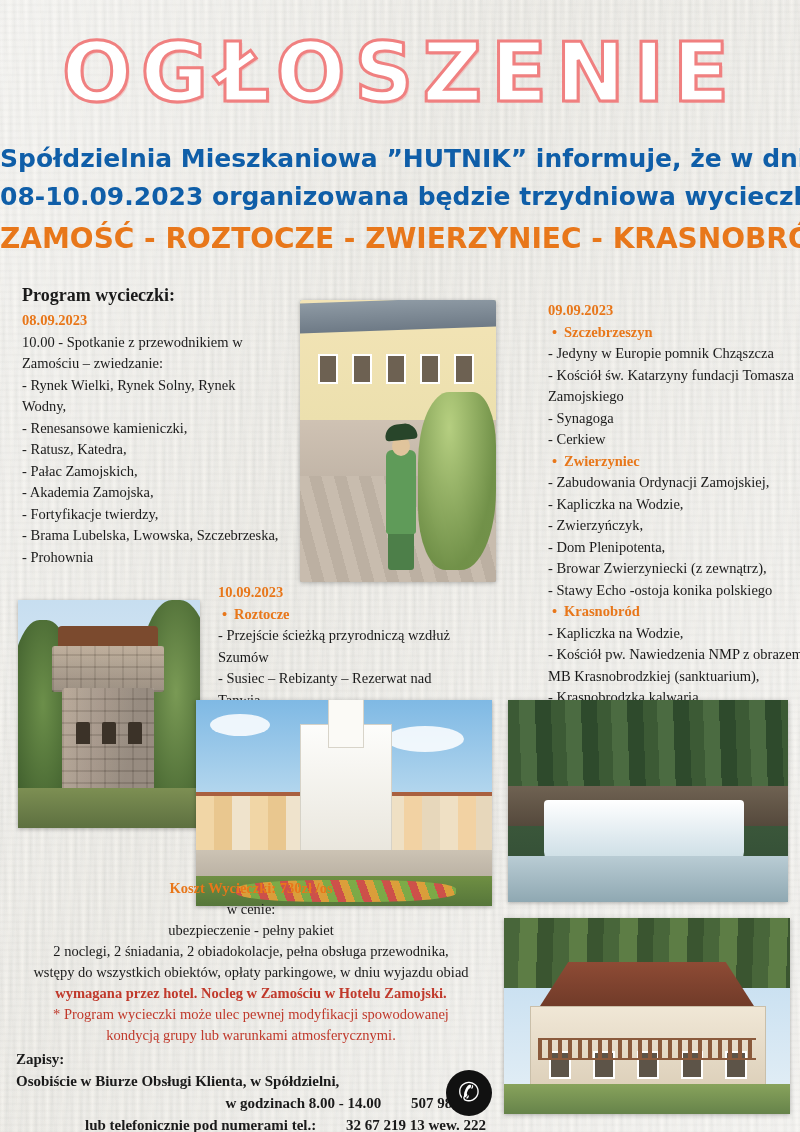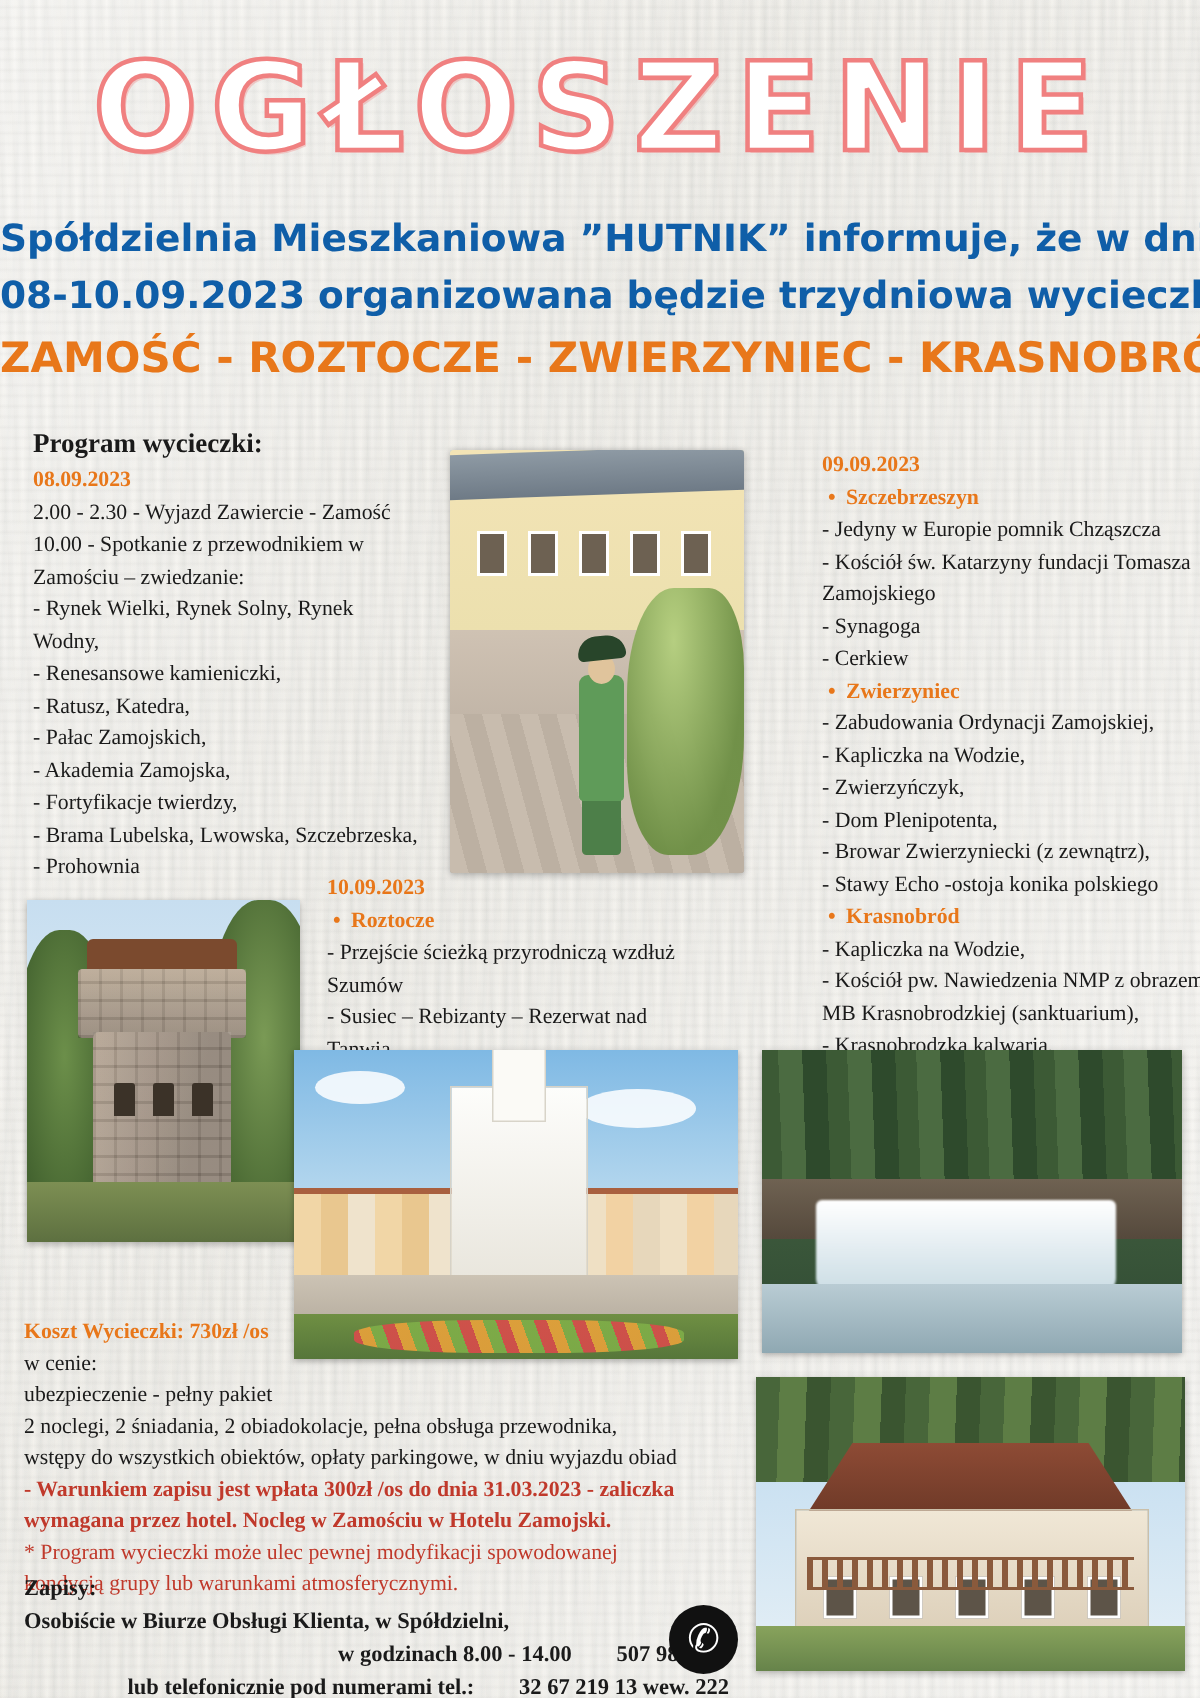--- a/index.html
+++ b/index.html
@@ -334,20 +334,21 @@
   }
 
   
   #price-block {
     position: absolute;
     left: 16px;
     top: 878px;
     width: 470px;
     font-size: 14.5px;
     line-height: 21px;
+    text-align: center;
   }
   .cost-line { color: #e8771a; font-weight: bold; }
   .warn { color: #c0392b; font-weight: bold; }
   .note { color: #c0392b; }
   #signup-block {
     position: absolute;
     left: 16px;
     top: 1048px;
     width: 470px;
     font-size: 15px;
@@ -386,21 +387,20 @@
   <div class="header-lines">
     <div class="hdr1">Spółdzielnia Mieszkaniowa ”HUTNIK” informuje, że w dniach</div>
     <div class="hdr2">08-10.09.2023 organizowana będzie trzydniowa wycieczka -</div>
     <div class="hdr3">ZAMOŚĆ - ROZTOCZE - ZWIERZYNIEC - KRASNOBRÓD</div>
   </div>
 
   <div class="program-title">Program wycieczki:</div>
 
   <div class="col lines" id="col-day1">
     <p class="date">08.09.2023</p>
-    <p>2.00 - 2.30 - Wyjazd Zawiercie - Zamość</p>
     <p>10.00 - Spotkanie z przewodnikiem w</p>
     <p>Zamościu – zwiedzanie:</p>
     <p>- Rynek Wielki, Rynek Solny, Rynek</p>
     <p>Wodny,</p>
     <p>- Renesansowe kamieniczki,</p>
     <p>- Ratusz, Katedra,</p>
     <p>- Pałac Zamojskich,</p>
     <p>- Akademia Zamojska,</p>
     <p>- Fortyfikacje twierdzy,</p>
     <p>- Brama Lubelska, Lwowska, Szczebrzeska,</p>
@@ -522,21 +522,20 @@
     <div class="vl-balcony"></div>
     <div class="vl-ground"></div>
   </div>
 
   <div id="price-block" class="lines">
     <p class="cost-line">Koszt Wycieczki: 730zł /os</p>
     <p>w cenie:</p>
     <p>ubezpieczenie - pełny pakiet</p>
     <p>2 noclegi, 2 śniadania, 2 obiadokolacje, pełna obsługa przewodnika,</p>
     <p>wstępy do wszystkich obiektów, opłaty parkingowe, w dniu wyjazdu obiad</p>
-    <p class="warn">- Warunkiem zapisu jest wpłata 300zł /os do dnia 31.03.2023 - zaliczka</p>
     <p class="warn">wymagana przez hotel. Nocleg w Zamościu w Hotelu Zamojski.</p>
     <p class="note">* Program wycieczki może ulec pewnej modyfikacji spowodowanej</p>
     <p class="note">kondycją grupy lub warunkami atmosferycznymi.</p>
   </div>
 
   <div id="signup-block" class="lines">
     <p>Zapisy:</p>
     <p>Osobiście w Biurze Obsługi Klienta, w Spółdzielni,</p>
     <p class="phone-row">
       <span>w godzinach 8.00 - 14.00</span>

